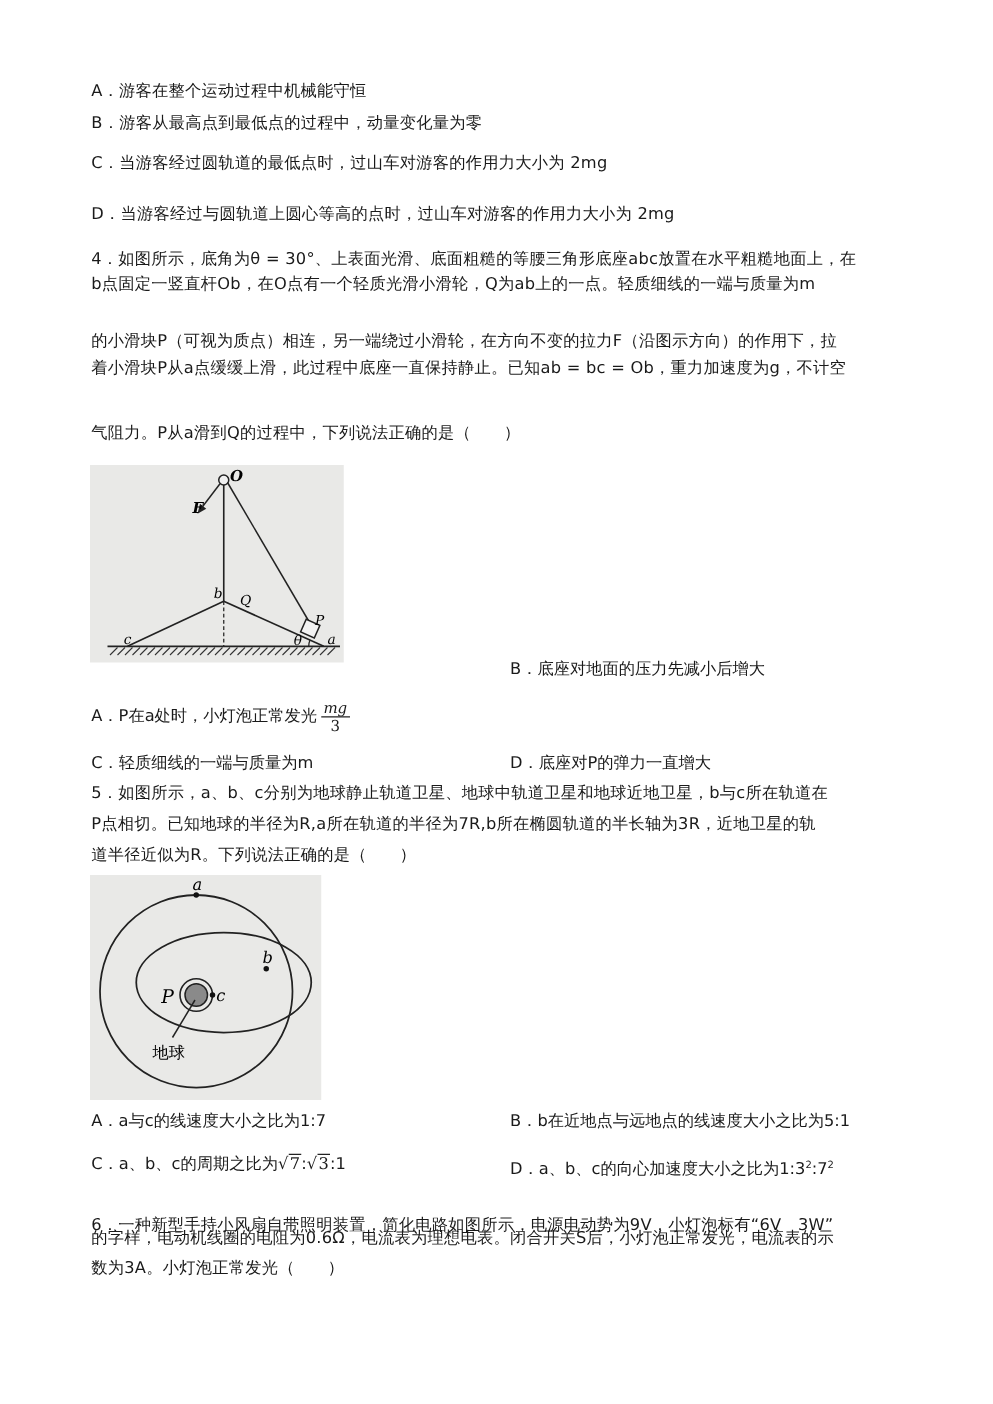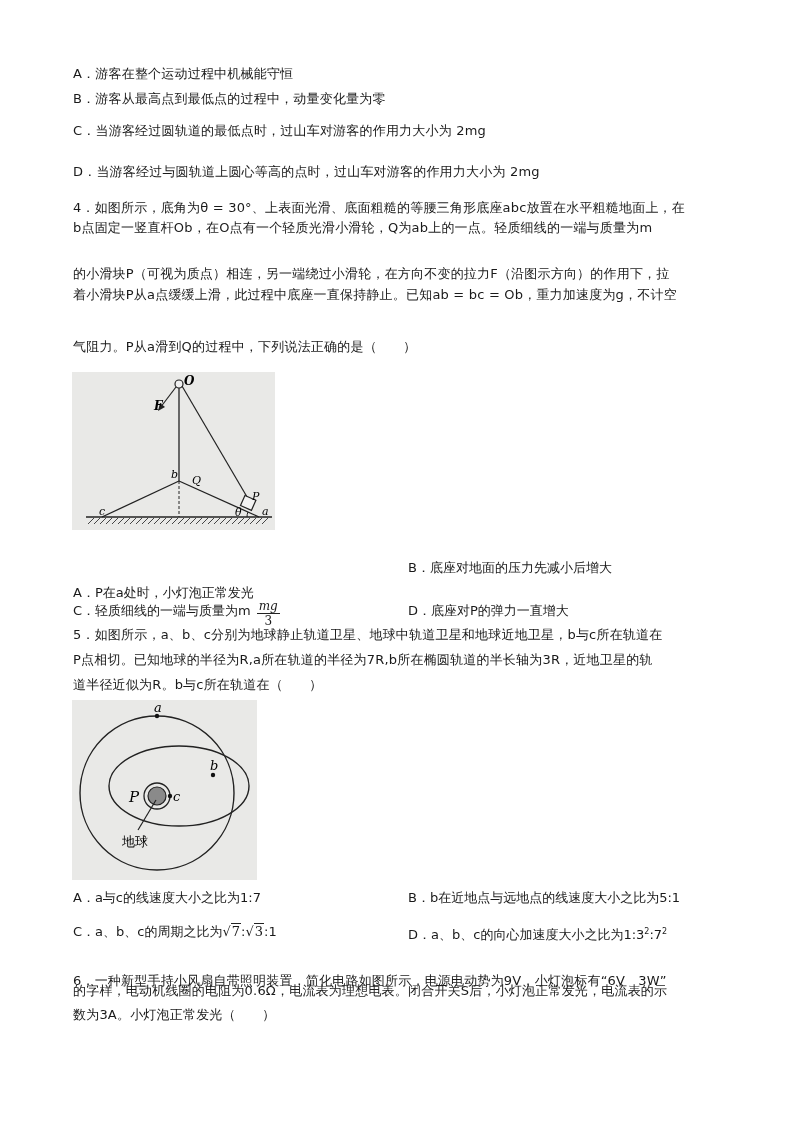--- a/index.html
+++ b/index.html
@@ -5,21 +5,21 @@
     html, body { margin: 0; padding: 0; background: #ffffff; }
     body {
       width: 794px; height: 1123px; position: relative; overflow: hidden;
       font-family: "DejaVu Sans", "Liberation Sans", sans-serif;
       color: #1a1a1a; font-size: 13px;
     }
     .line { position: absolute; left: 73px; white-space: nowrap; line-height: 18px; letter-spacing: 0.2px; text-align: right; }
     .opt-left { position: absolute; left: 73px; white-space: nowrap; line-height: 18px; }
     .opt-right { position: absolute; left: 408px; white-space: nowrap; line-height: 18px; }
     .frac { display: inline-block; vertical-align: middle; text-align: center; font-family: "DejaVu Serif", serif; font-size: 12px; margin-left: 3px; }
-    .frac .num { display: block; font-style: italic; border-bottom: 1px solid #222; padding: 0 2px; line-height: 14px; margin-top: 40px; }
+    .frac .num { display: block; font-style: italic; border-bottom: 1px solid #222; padding: 0 2px; line-height: 14px; }
     .frac .den { display: block; line-height: 14px; }
     .figure { position: absolute; background: #e9e9e7; }
     sup { font-size: 8px; }
     .sqrt { font-family: "DejaVu Serif", serif; }
     .sqrt .rad { border-top: 1px solid #222; padding: 0 1px; }
   </style>
 </head>
 <body>
 
 <div class="line" style="top:65px">A．游客在整个运动过程中机械能守恒</div>
@@ -94,27 +94,27 @@
     <text x="180" y="128" font-family="DejaVu Serif, serif" font-style="italic" font-size="11">P</text>
     <text x="163" y="144" font-family="DejaVu Serif, serif" font-style="italic" font-size="11">θ</text>
     <text x="190" y="143" font-family="DejaVu Serif, serif" font-style="italic" font-size="11">a</text>
     <text x="27" y="143" font-family="DejaVu Serif, serif" font-style="italic" font-size="11">c</text>
   </svg>
 </div>
 
 <div class="opt-left" style="top:559px">
   <span>A．P在a处时，小灯泡正常发光</span><span class="frac"><span class="num">mg</span><span class="den">3</span></span>
 </div>
-<div class="opt-right" style="top:559px">B．底座对地面的压力先减小后增大</div>
+<div class="opt-right" style="top:527px">B．底座对地面的压力先减小后增大</div>
 <div class="opt-left" style="top:602px">C．轻质细线的一端与质量为m</div>
 <div class="opt-right" style="top:602px">D．底座对P的弹力一直增大</div>
 
 <div class="line" style="top:626px">5．如图所示，a、b、c分别为地球静止轨道卫星、地球中轨道卫星和地球近地卫星，b与c所在轨道在</div>
 <div class="line" style="top:651px">P点相切。已知地球的半径为R,a所在轨道的半径为7R,b所在椭圆轨道的半长轴为3R，近地卫星的轨</div>
-<div class="line" style="top:676px">道半径近似为R。b与c所在轨道在（　　）</div>
+<div class="line" style="top:676px">道半径近似为R。下列说法正确的是（　　）</div>
 
 <div class="figure" style="left:72px; top:700px; width:185px; height:180px;">
   <svg width="185" height="180" viewBox="0 0 185 180">
     <circle cx="85" cy="93" r="77" fill="none" stroke="#222" stroke-width="1.4"></circle>
     <ellipse cx="127" cy="86" rx="70" ry="40" fill="none" stroke="#222" stroke-width="1.4" transform="translate(-20,0)"></ellipse>
     <circle cx="85" cy="96" r="13" fill="none" stroke="#222" stroke-width="1.3"></circle>
     <circle cx="85" cy="96" r="9" fill="#8a8a8a" stroke="#222" stroke-width="1.2"></circle>
     <circle cx="85" cy="16" r="2.2" fill="#111"></circle>
     <circle cx="141" cy="75" r="2.2" fill="#111"></circle>
     <circle cx="98" cy="96" r="2.2" fill="#111"></circle>

